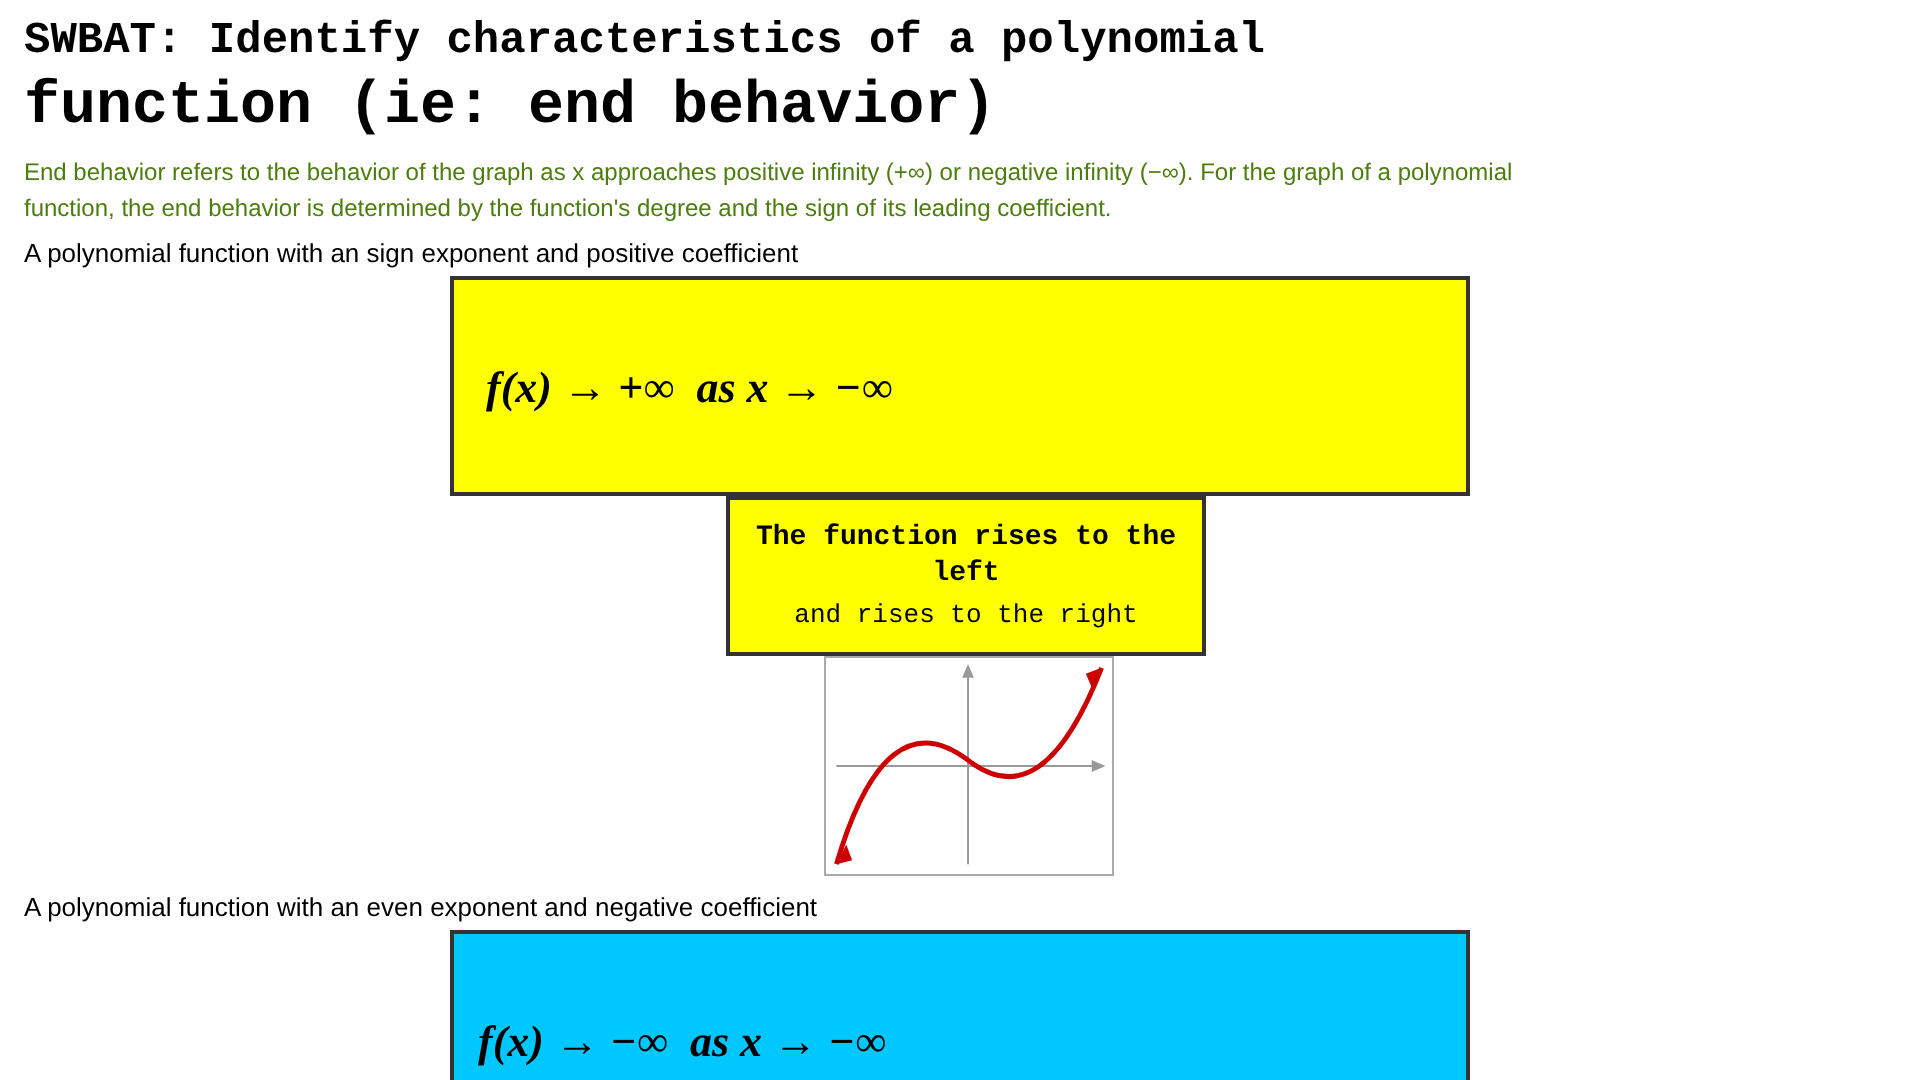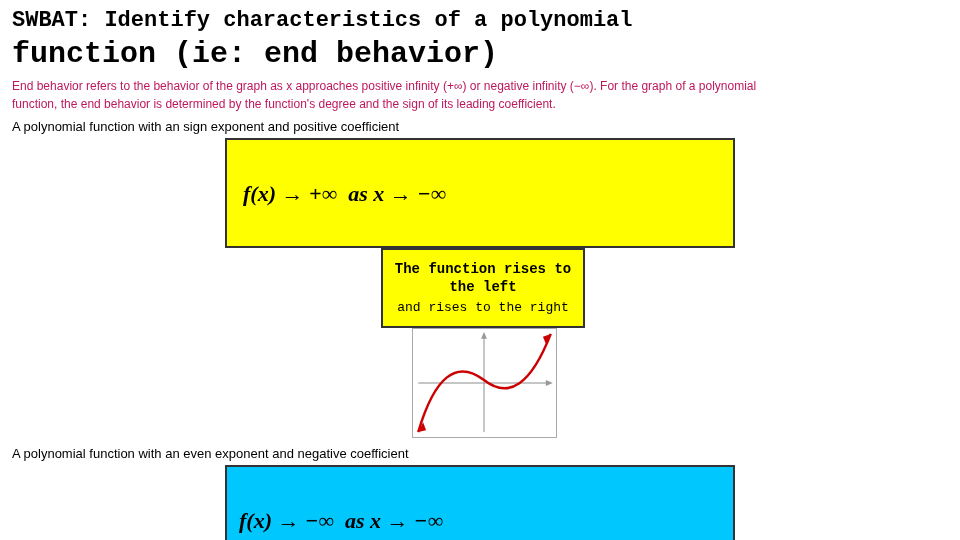--- a/index.html
+++ b/index.html
@@ -36,21 +36,21 @@
       margin-bottom: 6px;
     }
 
     
     .definition-block {
       font-family: Arial, sans-serif;
       font-size: 12px;
       line-height: 1.45;
       max-width: 760px;
       margin-bottom: 6px;
-      color: #be185d;
+      color: #4d7c0f;
     }
 
     
     .section-label {
       font-family: Arial, sans-serif;
       font-size: 13px;
       margin-bottom: 4px;
       color: #000;
     }
 
@@ -94,21 +94,21 @@
       line-height: 1.5;
       color: #000;
     }
 
     
     .desc-box-yellow {
       background: #ffff00;
       border: 2.5px solid #333;
       margin-left: 6px;
       padding: 0 10px;
-      width: 204px;
+      width: 240px;
       min-height: 80px;
       text-align: center;
       display: flex;
       flex-direction: column;
       justify-content: center;
     }
 
     .desc-box-cyan {
       background: #00c8ff;
       border: 2.5px solid #333;

